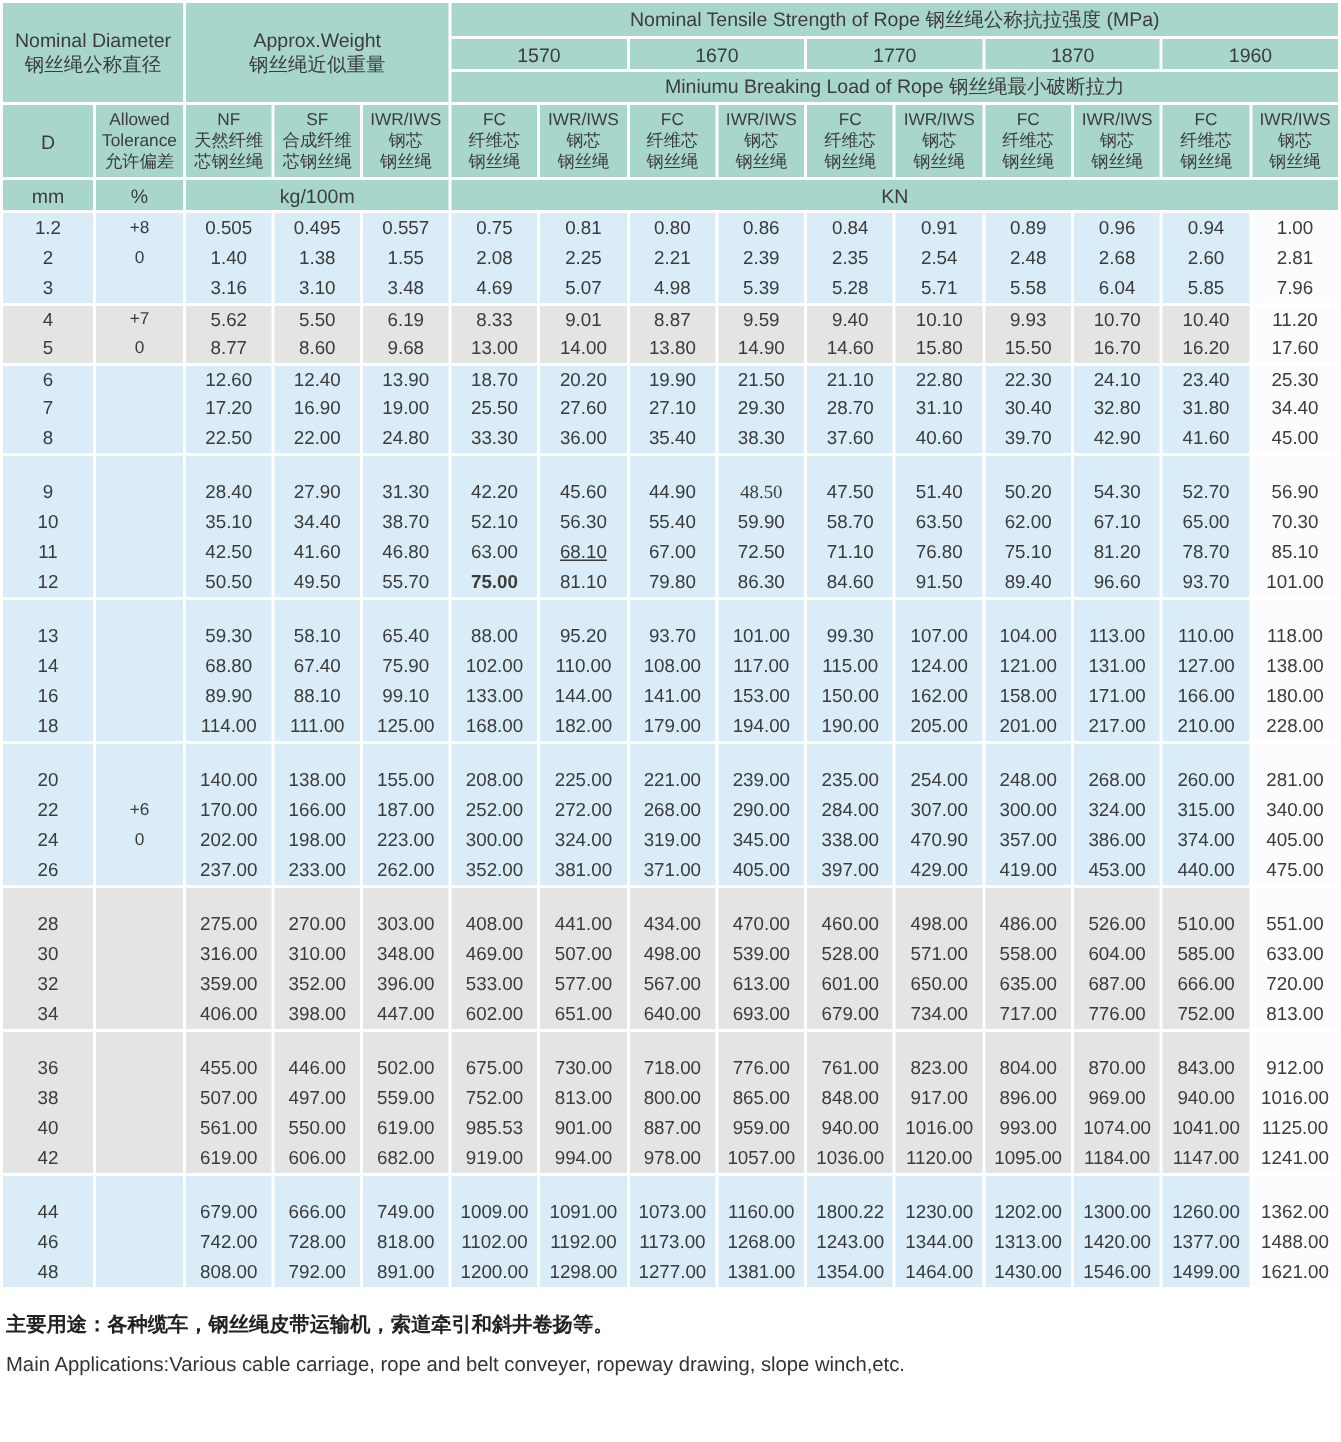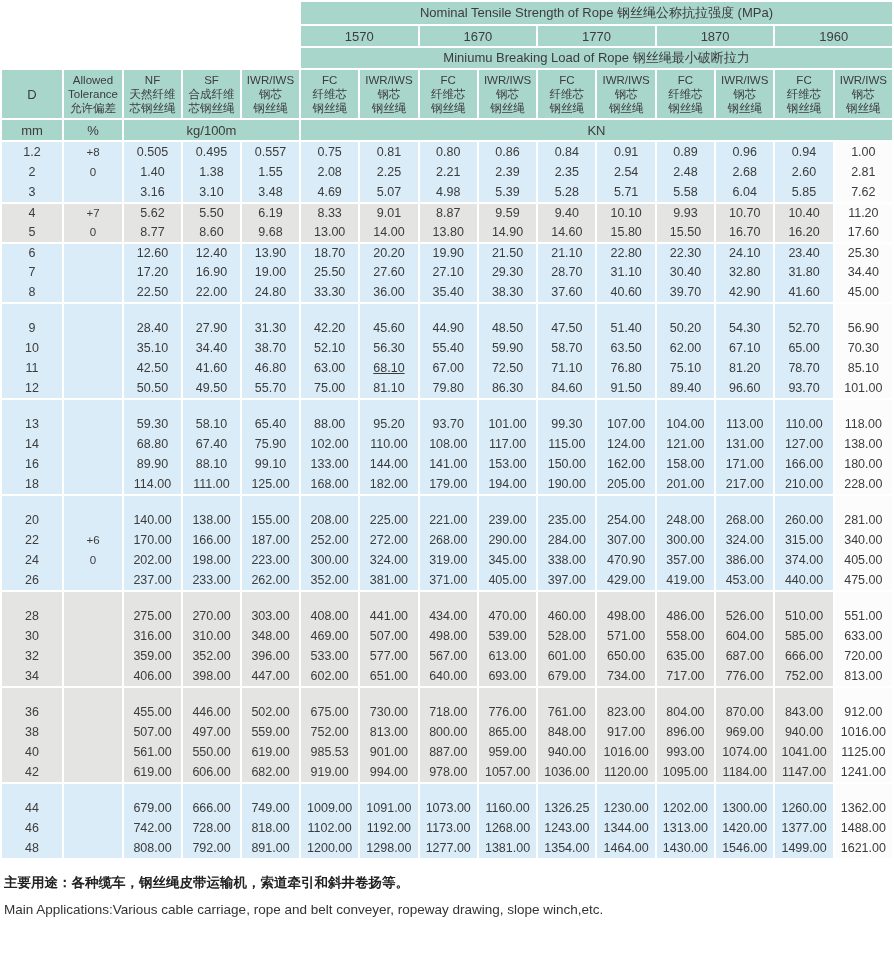--- a/index.html
+++ b/index.html
@@ -46,20 +46,24 @@
   .spacer{height:16px;}
   .footer{padding:16px 2px 0 2px;}
   .f-zh{font-size:13.5px;font-weight:600;color:#222;margin-bottom:10px;}
   .f-en{font-size:13.5px;color:#333;}
 </style>
 </head>
 <body>
 
 <div class="sheet">
   <div class="grid" id="ropetable">
+    <div class="cell teal hdr pre c-nomdia">Nominal Diameter
+钢丝绳公称直径</div>
+    <div class="cell teal hdr pre c-weight">Approx.Weight
+钢丝绳近似重量</div>
     <div class="cell teal hdr c-tensile">Nominal Tensile Strength of Rope 钢丝绳公称抗拉强度 (MPa)</div>
     <div class="cell teal hdr c-breaking">Miniumu Breaking Load of Rope 钢丝绳最小破断拉力</div>
     <div class="cell teal hdr c-d">D</div>
     <div class="cell teal hdr pre small c-tol">Allowed
 Tolerance
 允许偏差</div>
     <div class="cell teal hdr pre small c-nf">NF
 天然纤维
 芯钢丝绳</div>
     <div class="cell teal hdr pre small c-sf">SF
@@ -144,21 +148,21 @@
       <div class="cell blue dcell" style="grid-area: 8 / 5;">3.48</div>
       <div class="cell blue dcell" style="grid-area: 8 / 6;">4.69</div>
       <div class="cell blue dcell" style="grid-area: 8 / 7;">5.07</div>
       <div class="cell blue dcell" style="grid-area: 8 / 8;">4.98</div>
       <div class="cell blue dcell" style="grid-area: 8 / 9;">5.39</div>
       <div class="cell blue dcell" style="grid-area: 8 / 10;">5.28</div>
       <div class="cell blue dcell" style="grid-area: 8 / 11;">5.71</div>
       <div class="cell blue dcell" style="grid-area: 8 / 12;">5.58</div>
       <div class="cell blue dcell" style="grid-area: 8 / 13;">6.04</div>
       <div class="cell blue dcell" style="grid-area: 8 / 14;">5.85</div>
-      <div class="cell white dcell" style="grid-area: 8 / 15;">7.62</div>
+      <div class="cell white dcell" style="grid-area: 8 / 15;">7.96</div>
       <div class="cell gray dcell bt" style="grid-area: 9 / 1;">4</div>
       <div class="cell gray dcell tolcell bt" style="grid-area: 9 / 2;">+7</div>
       <div class="cell gray dcell bt" style="grid-area: 9 / 3;">5.62</div>
       <div class="cell gray dcell bt" style="grid-area: 9 / 4;">5.50</div>
       <div class="cell gray dcell bt" style="grid-area: 9 / 5;">6.19</div>
       <div class="cell gray dcell bt" style="grid-area: 9 / 6;">8.33</div>
       <div class="cell gray dcell bt" style="grid-area: 9 / 7;">9.01</div>
       <div class="cell gray dcell bt" style="grid-area: 9 / 8;">8.87</div>
       <div class="cell gray dcell bt" style="grid-area: 9 / 9;">9.59</div>
       <div class="cell gray dcell bt" style="grid-area: 9 / 10;">9.40</div>
@@ -243,21 +247,21 @@
       <div class="cell blue spacer bt" style="grid-area: 14 / 14;"></div>
       <div class="cell white spacer bt" style="grid-area: 14 / 15;"></div>
       <div class="cell blue dcell" style="grid-area: 15 / 1;">9</div>
       <div class="cell blue dcell tolcell" style="grid-area: 15 / 2;"></div>
       <div class="cell blue dcell" style="grid-area: 15 / 3;">28.40</div>
       <div class="cell blue dcell" style="grid-area: 15 / 4;">27.90</div>
       <div class="cell blue dcell" style="grid-area: 15 / 5;">31.30</div>
       <div class="cell blue dcell" style="grid-area: 15 / 6;">42.20</div>
       <div class="cell blue dcell" style="grid-area: 15 / 7;">45.60</div>
       <div class="cell blue dcell" style="grid-area: 15 / 8;">44.90</div>
-      <div class="cell blue dcell" style="grid-area: 15 / 9;">48.50</div>
+      <div class="cell blue dcell" style="grid-area: 15 / 9; font-family: Liberation Serif, serif;">48.50</div>
       <div class="cell blue dcell" style="grid-area: 15 / 10;">47.50</div>
       <div class="cell blue dcell" style="grid-area: 15 / 11;">51.40</div>
       <div class="cell blue dcell" style="grid-area: 15 / 12;">50.20</div>
       <div class="cell blue dcell" style="grid-area: 15 / 13;">54.30</div>
       <div class="cell blue dcell" style="grid-area: 15 / 14;">52.70</div>
       <div class="cell white dcell" style="grid-area: 15 / 15;">56.90</div>
       <div class="cell blue dcell" style="grid-area: 16 / 1;">10</div>
       <div class="cell blue dcell tolcell" style="grid-area: 16 / 2;"></div>
       <div class="cell blue dcell" style="grid-area: 16 / 3;">35.10</div>
       <div class="cell blue dcell" style="grid-area: 16 / 4;">34.40</div>
@@ -285,21 +289,21 @@
       <div class="cell blue dcell" style="grid-area: 17 / 11;">76.80</div>
       <div class="cell blue dcell" style="grid-area: 17 / 12;">75.10</div>
       <div class="cell blue dcell" style="grid-area: 17 / 13;">81.20</div>
       <div class="cell blue dcell" style="grid-area: 17 / 14;">78.70</div>
       <div class="cell white dcell" style="grid-area: 17 / 15;">85.10</div>
       <div class="cell blue dcell" style="grid-area: 18 / 1;">12</div>
       <div class="cell blue dcell tolcell" style="grid-area: 18 / 2;"></div>
       <div class="cell blue dcell" style="grid-area: 18 / 3;">50.50</div>
       <div class="cell blue dcell" style="grid-area: 18 / 4;">49.50</div>
       <div class="cell blue dcell" style="grid-area: 18 / 5;">55.70</div>
-      <div class="cell blue dcell" style="grid-area: 18 / 6;">75.00</div>
+      <div class="cell blue dcell" style="grid-area: 18 / 6; font-weight: bold;">75.00</div>
       <div class="cell blue dcell" style="grid-area: 18 / 7;">81.10</div>
       <div class="cell blue dcell" style="grid-area: 18 / 8;">79.80</div>
       <div class="cell blue dcell" style="grid-area: 18 / 9;">86.30</div>
       <div class="cell blue dcell" style="grid-area: 18 / 10;">84.60</div>
       <div class="cell blue dcell" style="grid-area: 18 / 11;">91.50</div>
       <div class="cell blue dcell" style="grid-area: 18 / 12;">89.40</div>
       <div class="cell blue dcell" style="grid-area: 18 / 13;">96.60</div>
       <div class="cell blue dcell" style="grid-area: 18 / 14;">93.70</div>
       <div class="cell white dcell" style="grid-area: 18 / 15;">101.00</div>
       <div class="cell blue spacer bt" style="grid-area: 19 / 1;"></div>
@@ -619,21 +623,21 @@
       <div class="cell white spacer bt" style="grid-area: 39 / 15;"></div>
       <div class="cell blue dcell" style="grid-area: 40 / 1;">44</div>
       <div class="cell blue dcell tolcell" style="grid-area: 40 / 2;"></div>
       <div class="cell blue dcell" style="grid-area: 40 / 3;">679.00</div>
       <div class="cell blue dcell" style="grid-area: 40 / 4;">666.00</div>
       <div class="cell blue dcell" style="grid-area: 40 / 5;">749.00</div>
       <div class="cell blue dcell" style="grid-area: 40 / 6;">1009.00</div>
       <div class="cell blue dcell" style="grid-area: 40 / 7;">1091.00</div>
       <div class="cell blue dcell" style="grid-area: 40 / 8;">1073.00</div>
       <div class="cell blue dcell" style="grid-area: 40 / 9;">1160.00</div>
-      <div class="cell blue dcell" style="grid-area: 40 / 10;">1326.25</div>
+      <div class="cell blue dcell" style="grid-area: 40 / 10;">1800.22</div>
       <div class="cell blue dcell" style="grid-area: 40 / 11;">1230.00</div>
       <div class="cell blue dcell" style="grid-area: 40 / 12;">1202.00</div>
       <div class="cell blue dcell" style="grid-area: 40 / 13;">1300.00</div>
       <div class="cell blue dcell" style="grid-area: 40 / 14;">1260.00</div>
       <div class="cell white dcell" style="grid-area: 40 / 15;">1362.00</div>
       <div class="cell blue dcell" style="grid-area: 41 / 1;">46</div>
       <div class="cell blue dcell tolcell" style="grid-area: 41 / 2;"></div>
       <div class="cell blue dcell" style="grid-area: 41 / 3;">742.00</div>
       <div class="cell blue dcell" style="grid-area: 41 / 4;">728.00</div>
       <div class="cell blue dcell" style="grid-area: 41 / 5;">818.00</div>

